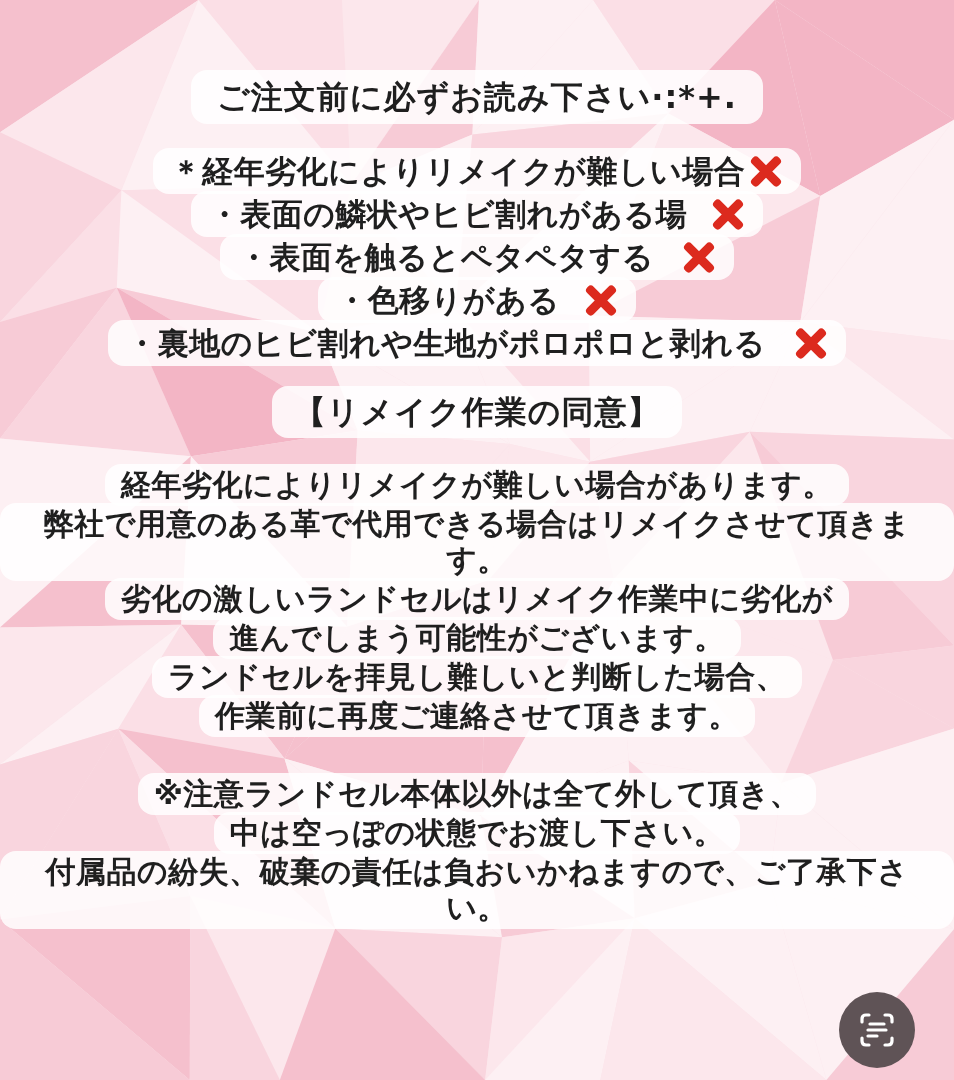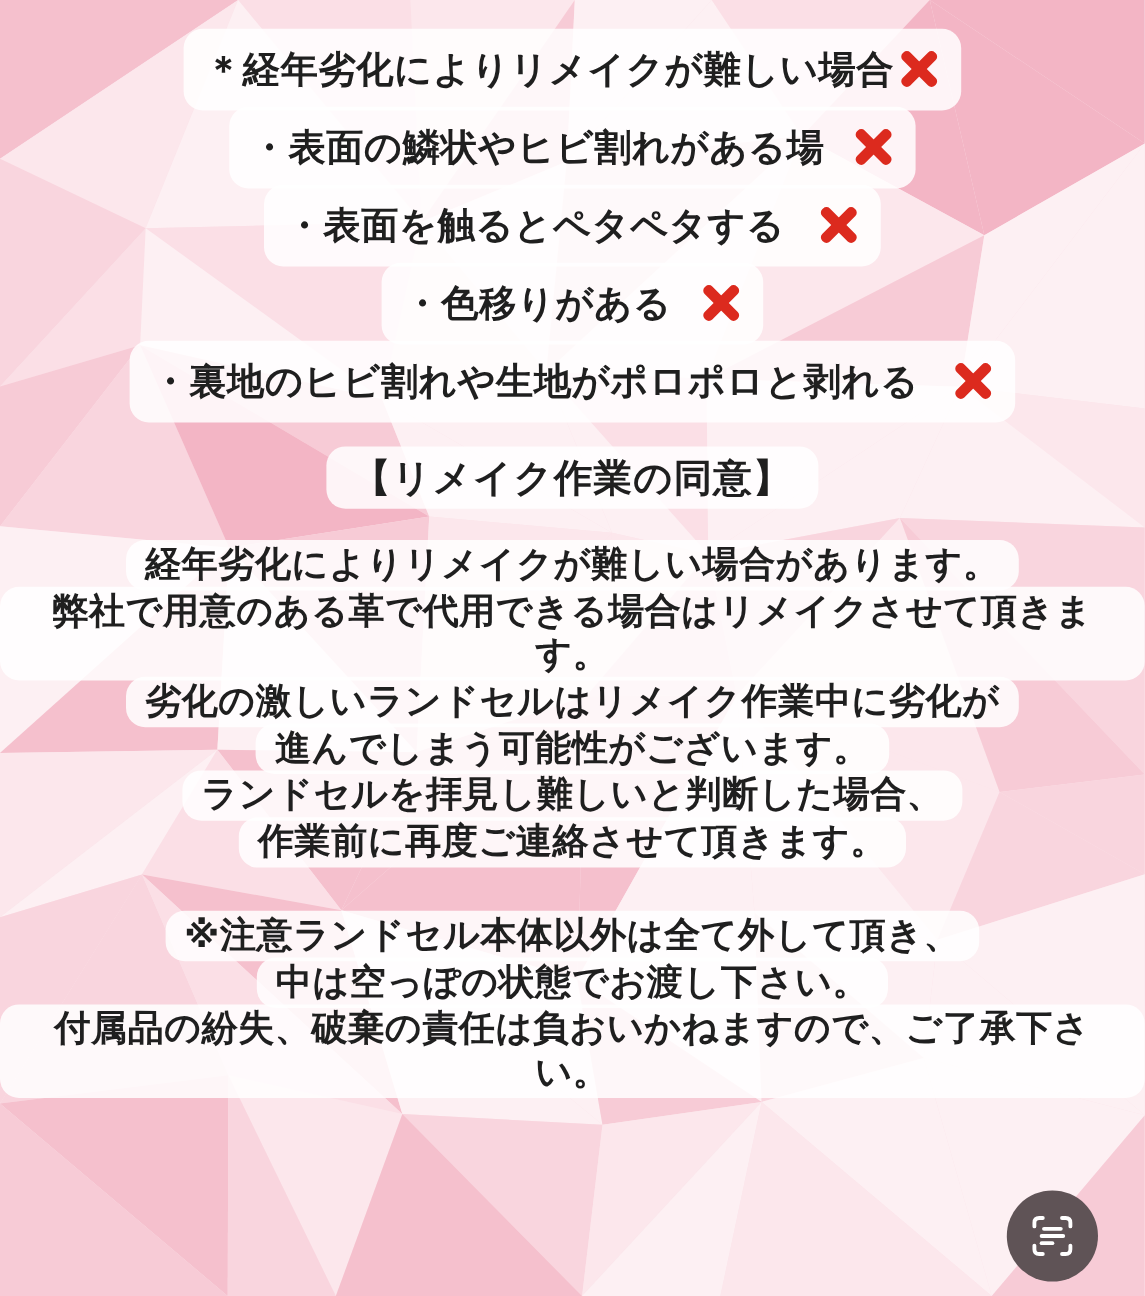--- a/index.html
+++ b/index.html
@@ -26,21 +26,21 @@
   }
   .bubble{
     display:inline-block;
     background:var(--bubble);
     border-radius:16px;
   }
   .row{display:block;}
   .stack .row + .row{margin-top:-3px;}
   .t-title{font-size:32px;line-height:46px;font-weight:600;padding:4px 26px;letter-spacing:1px;}
   .t-head {font-size:32px;line-height:44px;font-weight:600;padding:4px 22px;letter-spacing:1px;}
-  .t-list {font-size:31px;line-height:38px;font-weight:600;padding:15px 18px;letter-spacing:0.5px;}
+  .t-list {font-size:31px;line-height:38px;font-weight:600;padding:4px 18px;letter-spacing:0.5px;}
   .t-para {font-size:30px;line-height:36px;font-weight:600;padding:3px 16px;letter-spacing:0.5px;}
   .mt-title{margin-top:70px;}
   .mt-list{margin-top:24px;}
   .mt-head{margin-top:20px;}
   .mt-para{margin-top:26px;text-align:center;}
   .mt-notes{margin-top:36px;}
   
   .xmark{
     display:inline-block;width:34px;height:34px;position:relative;
     vertical-align:-6px;
@@ -148,20 +148,23 @@
       <polygon points="502.07454693317413,937.296997649329 634.6956340074539,918.2929674216679 485.06688368320465,1080" fill="#fce7ec"></polygon>
       <polygon points="634.6956340074539,918.2929674216679 600.3375259637833,1080 485.06688368320465,1080" fill="#fdf0f3"></polygon>
       <polygon points="634.6956340074539,918.2929674216679 769.7715932130814,881.7321008869579 826.4763614535332,1080" fill="#fdf0f3"></polygon>
       <polygon points="634.6956340074539,918.2929674216679 826.4763614535332,1080 600.3375259637833,1080" fill="#fce7ec"></polygon>
       <polygon points="769.7715932130814,881.7321008869579 954,929.341630084174 826.4763614535332,1080" fill="#fdf0f3"></polygon>
       <polygon points="954,929.341630084174 954,1080 826.4763614535332,1080" fill="#f7cbd6"></polygon>
     </svg>
 
   <div class="content">
 
+    <div class="row mt-title">
+      <span class="bubble t-title">ご注文前に必ずお読み下さい·:*+.</span>
+    </div>
 
     <div class="stack mt-list">
       <div class="row">
         <span class="bubble t-list"><span>＊経年劣化によりリメイクが難しい場合</span><span class="xmark ml0"></span></span>
       </div>
       <div class="row">
         <span class="bubble t-list"><span>・表面の鱗状やヒビ割れがある場</span><span class="xmark ml1"></span></span>
       </div>
       <div class="row">
         <span class="bubble t-list"><span>・表面を触るとペタペタする</span><span class="xmark ml2"></span></span>

